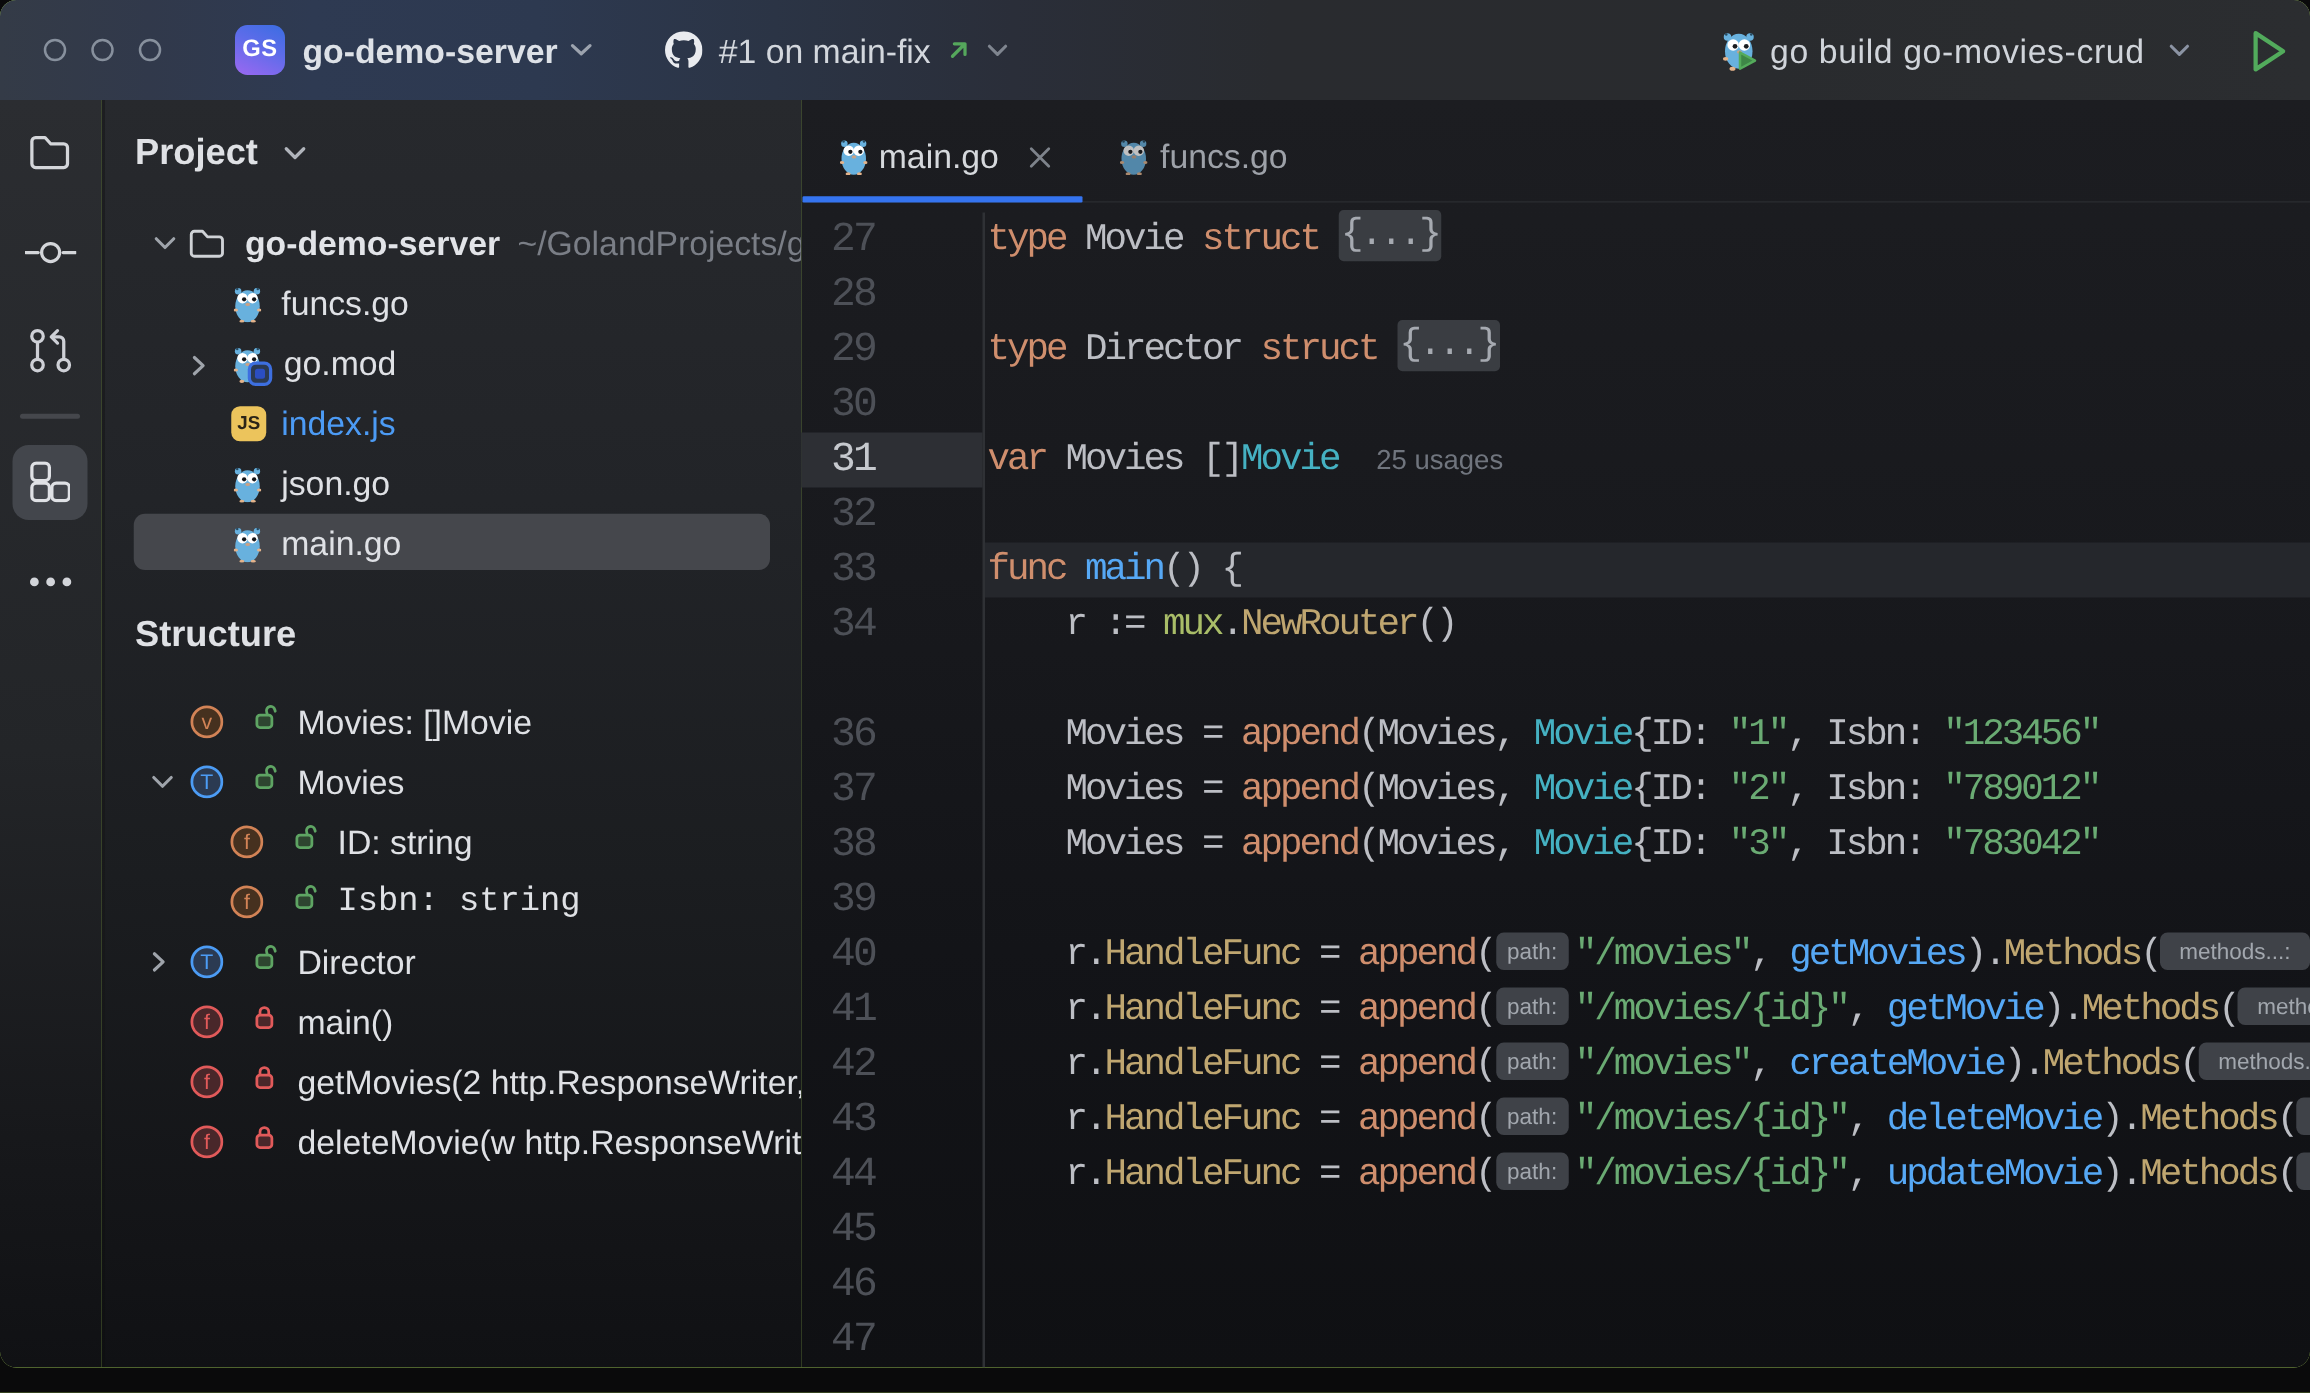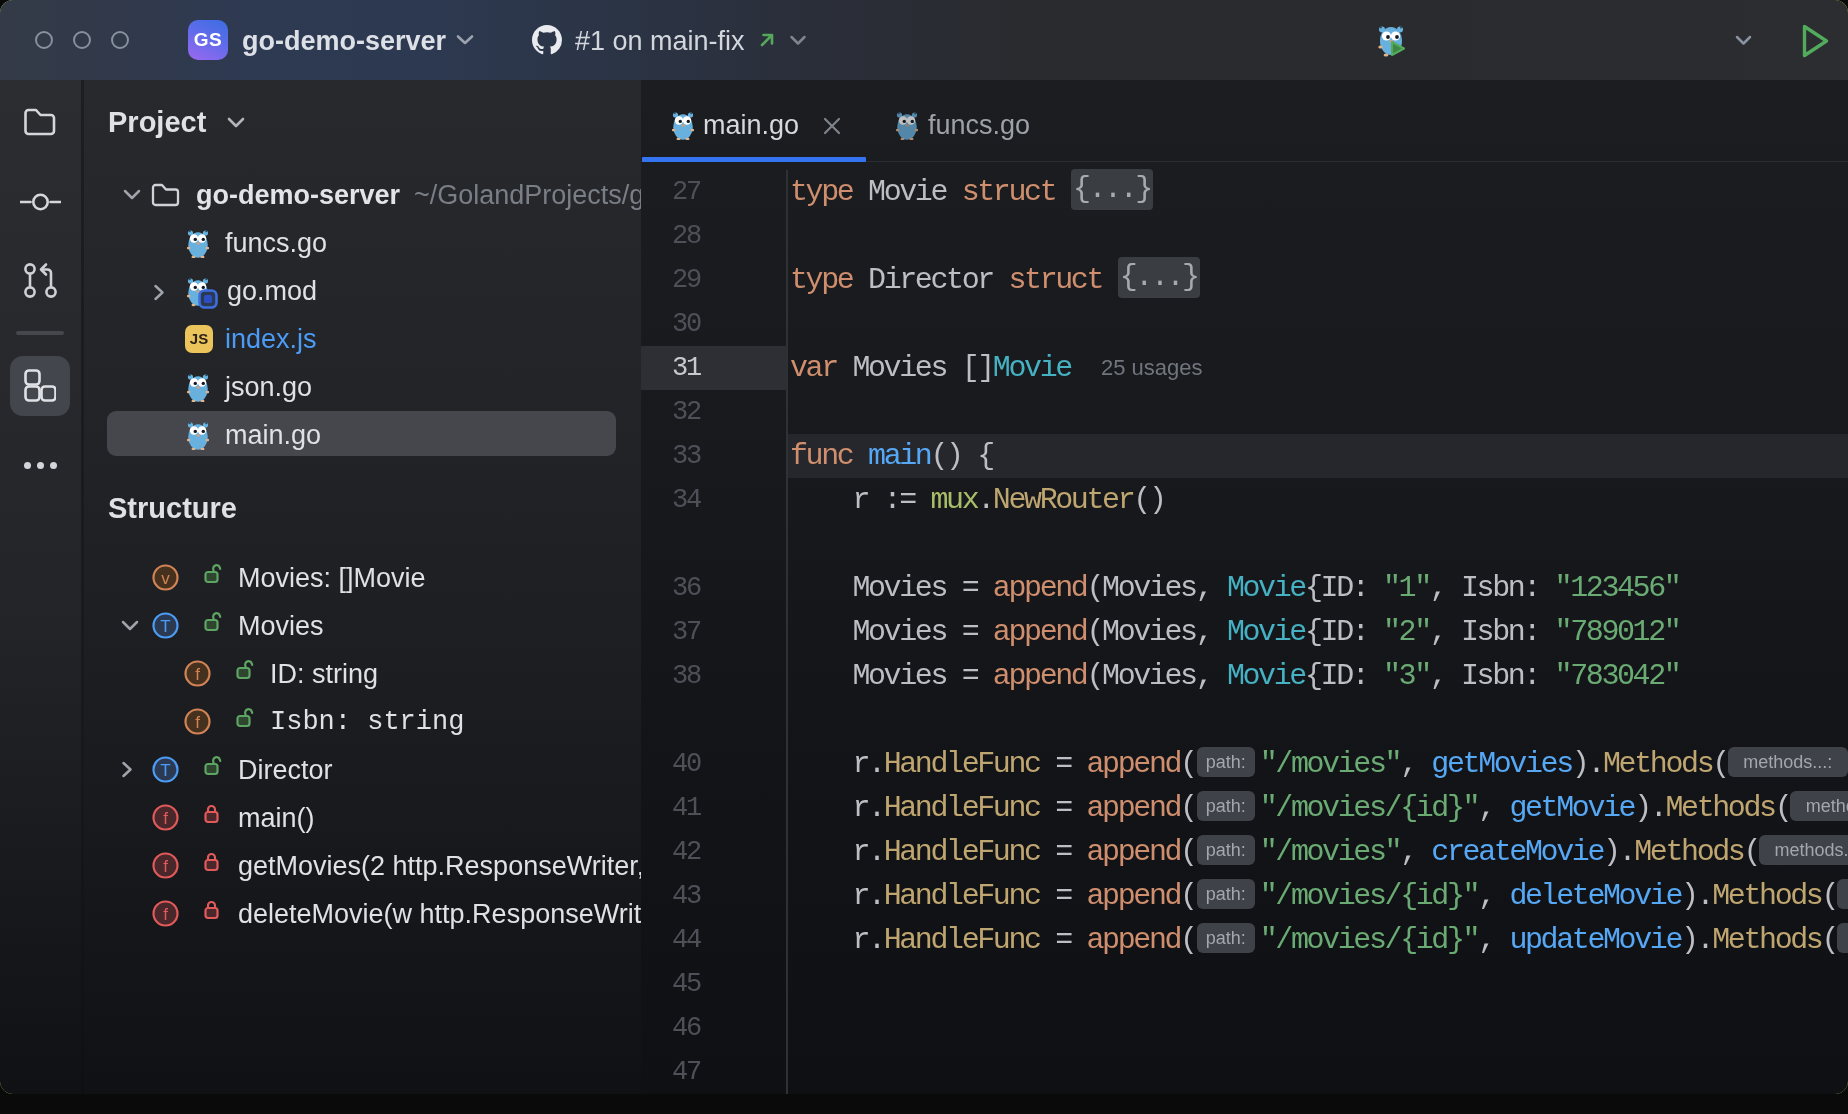--- a/index.html
+++ b/index.html
@@ -30,21 +30,21 @@
 #editor { position:absolute; left:641px; top:80px; width:1207px; height:1014px;
   background:linear-gradient(180deg,#1c1d21 0px,#18191d 380px,#131418 680px,#0f1013 1014px); }
 #tabsep { position:absolute; left:0px; top:81px; width:1207px; height:1px; background:#2b2d31; }
 #tabline { position:absolute; left:1px; top:77px; width:224px; height:5px; background:#3574f0; border-radius:1px; }
 .tabtxt { position:absolute; top:30px; font-size:27px; height:30px; line-height:30px; }
 
 
 #code { position:absolute; left:0; top:90px; width:1207px; height:924px; }
 .crow { position:absolute; left:0; width:1207px; height:44px; }
 .gn { position:absolute; left:0px; top:0px; width:59px; height:44px; line-height:44px; text-align:right;
-  font-family:"Liberation Mono",monospace; font-size:27px; letter-spacing:-2.2px; color:#4d5057; }
+  font-family:"Liberation Mono",monospace; font-size:33px; letter-spacing:-2.2px; color:#4d5057; }
 #gutsep { position:absolute; left:145px; top:0px; width:2px; height:924px; background:#2f3135; }
 .ct { position:absolute; left:149px; top:0px; height:44px; line-height:44px; white-space:pre;
   font-family:"Liberation Mono",monospace; font-size:30px; letter-spacing:-2.4px; color:#bcbec4; }
 .k { color:#cf8e6d; } .t { color:#45b1c2; } .fb { color:#56a8f5; } .s { color:#6aab73; }
 .pk { color:#a9bd68; } .mc { color:#bfa670; }
 .fold { display:inline-block; vertical-align:middle; margin-top:-6px; height:41px; line-height:41px; border-radius:4px;
   background:#3a3d42; color:#a6aab1; padding:0 2px; }
 .inlay { display:inline-block; vertical-align:middle; margin-top:-4px; height:30px; line-height:30px; border-radius:6px;
   background:#3f4248; color:#a2a7ae; font-family:"Liberation Sans",sans-serif; font-size:18px; letter-spacing:0;
   text-align:center; }
@@ -91,20 +91,21 @@
         <circle cx="24" cy="2.5" r="1" fill="#274a60"></circle>
       <circle cx="9.5" cy="11" r="4.6" fill="#fff"></circle>
         <circle cx="18.5" cy="11" r="4.6" fill="#fff"></circle>
       <circle cx="11" cy="12" r="1.9" fill="#1a1c20"></circle>
         <circle cx="20" cy="12" r="1.9" fill="#1a1c20"></circle>
       <ellipse cx="14.5" cy="16.5" rx="2" ry="1.4" fill="#c9a287"></ellipse>
       <ellipse cx="3.5" cy="22" rx="2.2" ry="1.5" fill="#e3b38b"></ellipse>
       <ellipse cx="9" cy="30" rx="2.4" ry="1.6" fill="#e3b38b"></ellipse>
       <path d="M15 17 L27 23.5 L15 30 Z" fill="#3e8747" stroke="#54ab5b" stroke-width="2" stroke-linejoin="round"></path>
     </svg>
+    <div class="tbtxt2" style="left:1416px; color:#d0d4da; letter-spacing:0.5px;">go build go-movies-crud</div>
     <svg style="left:1734px; top:34px;" width="19" height="13" viewBox="0 0 19 13">
         <path d="M3 3 L9.5 9.5 L16 3" fill="none" stroke="#8b93a3" stroke-width="2.5" stroke-linecap="round" stroke-linejoin="round"></path>
       </svg>
     <svg style="left:1800px; top:24px;" width="34" height="34" viewBox="0 0 34 34">
         <path d="M4.5 2.5 L26.5 17 L4.5 31.5 Z" fill="none" stroke="#52ab5c" stroke-width="3.4" stroke-linejoin="round"></path>
       </svg>
   </div>
 
   <div id="strip">
 
@@ -373,20 +374,23 @@
           <div class="ct">    Movies = <span class="k">append</span>(Movies, <span class="t">Movie</span>{ID: <span class="s">"1"</span>, Isbn: <span class="s">"123456"</span></div>
         </div>
       <div class="crow" style="top:440px">
           <div class="gn">37</div>
           <div class="ct">    Movies = <span class="k">append</span>(Movies, <span class="t">Movie</span>{ID: <span class="s">"2"</span>, Isbn: <span class="s">"789012"</span></div>
         </div>
       <div class="crow" style="top:484px">
           <div class="gn">38</div>
           <div class="ct">    Movies = <span class="k">append</span>(Movies, <span class="t">Movie</span>{ID: <span class="s">"3"</span>, Isbn: <span class="s">"783042"</span></div>
         </div>
+      <div class="crow" style="top:528px">
+          <div class="gn">39</div>
+        </div>
       <div class="crow" style="top:572px">
           <div class="gn">40</div>
           <div class="ct">    r.<span class="mc">HandleFunc</span> = <span class="k">append</span>(<span class="inlay p">path:</span><span class="s">"/movies"</span>, <span class="fb">getMovies</span>).<span class="mc">Methods</span>(<span class="inlay m">methods...:</span></div>
         </div>
       <div class="crow" style="top:616px">
           <div class="gn">41</div>
           <div class="ct">    r.<span class="mc">HandleFunc</span> = <span class="k">append</span>(<span class="inlay p">path:</span><span class="s">"/movies/{id}"</span>, <span class="fb">getMovie</span>).<span class="mc">Methods</span>(<span class="inlay m">methods...:</span></div>
         </div>
       <div class="crow" style="top:660px">
           <div class="gn">42</div>

